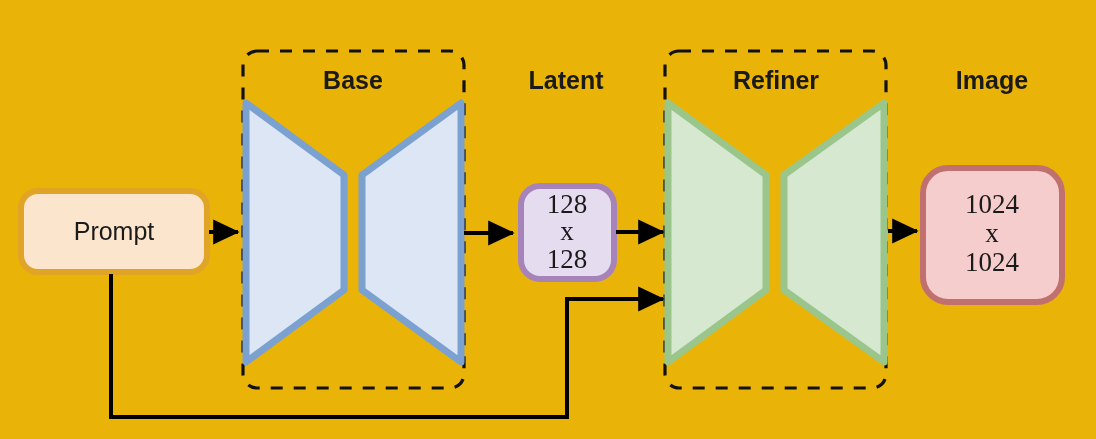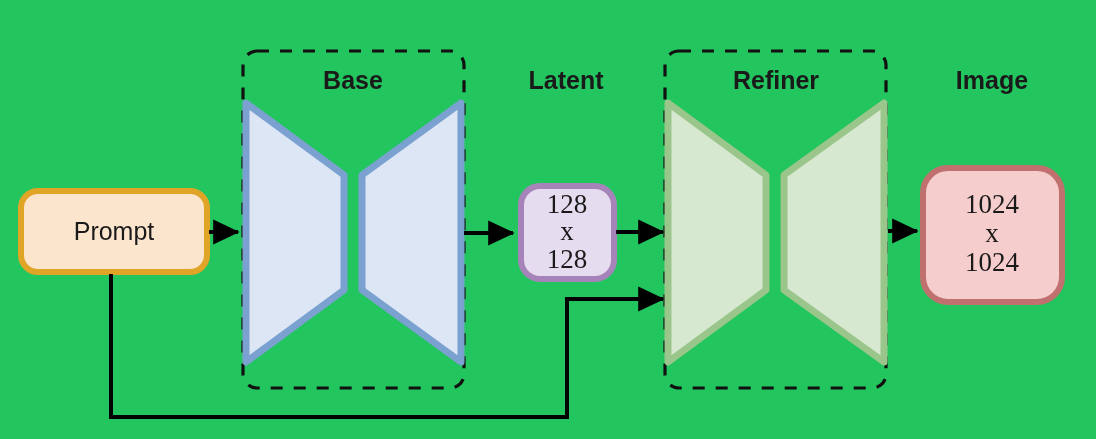--- a/index.html
+++ b/index.html
@@ -7,21 +7,21 @@
     padding: 0;
     background: #ffffff;
   }
   body {
     font-family: "Liberation Sans", sans-serif;
   }
   #diagram-root {
     position: relative;
     width: 1096px;
     height: 439px;
-    background: #22c55e;
+    background: #eab308;
     overflow: hidden;
   }
   #diagram-svg {
     position: absolute;
     left: 0;
     top: 0;
     width: 1096px;
     height: 439px;
   }
   .grp-label {

